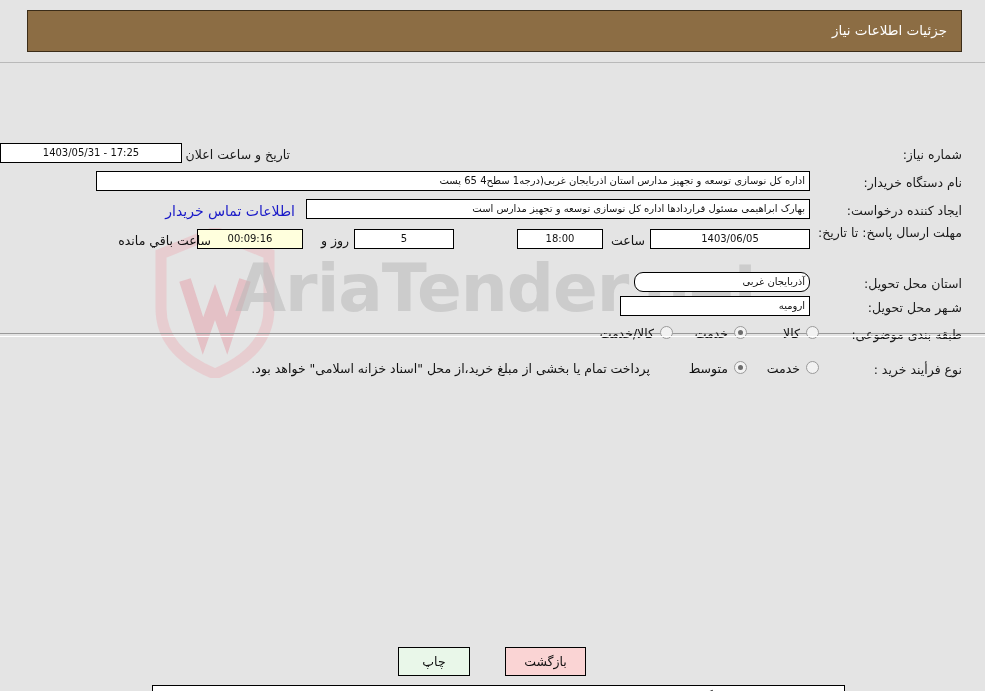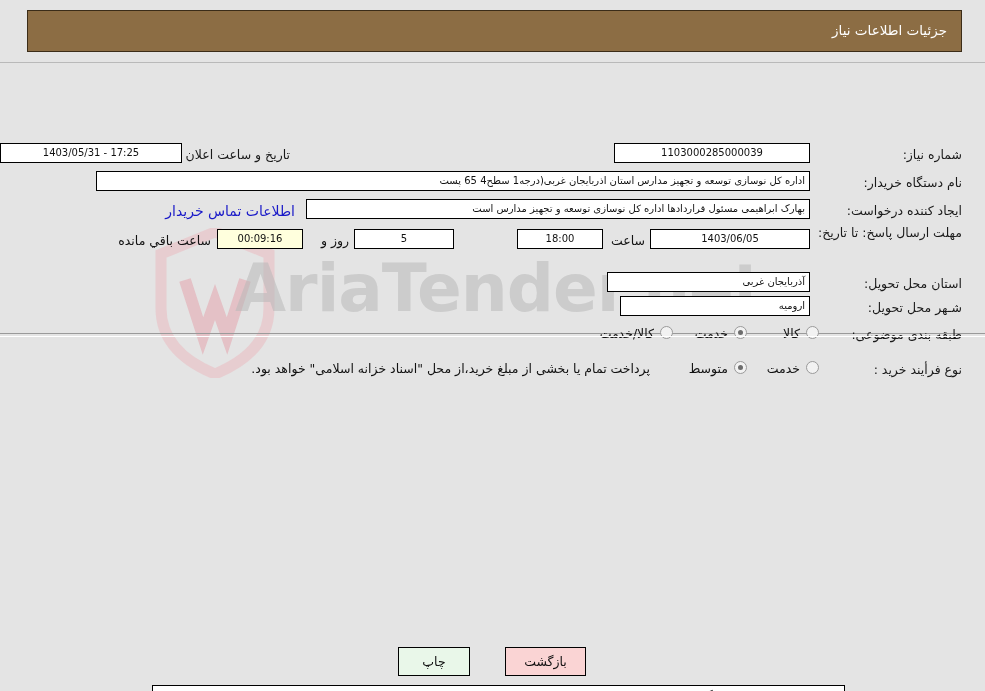--- a/index.html
+++ b/index.html
@@ -222,43 +222,42 @@
 
 <div class="page">
 
   <div class="header-bar">
     <div class="header-title">جزئیات اطلاعات نیاز</div>
   </div>
 
   <div class="panel">
 
     <div class="lbl" style="right:23px; top:84px;">شماره نیاز:</div>
-    <div class="fld ltr" style="right:175px; top:80px; width:196px;">1103000285000039</div>
 
     <div class="lbl" style="right:695px; top:84px;">تاریخ و ساعت اعلان عمومی:</div>
     <div class="fld ltr" style="right:803px; top:80px; width:182px;">1403/05/31 - 17:25</div>
 
     <div class="lbl" style="right:23px; top:112px;">نام دستگاه خریدار:</div>
     <div class="fld rtl-start" style="right:175px; top:108px; width:714px;">اداره کل نوسازی   توسعه و تجهیز مدارس استان اذربایجان غربی(درجه1  سطح4  65 پست</div>
 
     <div class="lbl" style="right:23px; top:140px;">ایجاد کننده درخواست:</div>
     <div class="fld rtl-start" style="right:175px; top:136px; width:504px;">بهارک ابراهیمی مسئول قراردادها اداره کل نوسازی   توسعه و تجهیز مدارس است</div>
     <a class="link" style="right:690px; top:140px;">اطلاعات تماس خریدار</a>
 
     <div class="lbl two-line" style="right:23px; top:162px;">مهلت ارسال پاسخ: تا تاریخ:</div>
     <div class="fld ltr" style="right:175px; top:166px; width:160px;">1403/06/05</div>
     <div class="inline-txt" style="right:340px; top:170px;">ساعت</div>
     <div class="fld ltr" style="right:382px; top:166px; width:86px;">18:00</div>
     <div class="fld ltr" style="right:531px; top:166px; width:100px;">5</div>
     <div class="inline-txt" style="right:636px; top:170px;">روز و</div>
-    <div class="fld ltr yellow" style="right:682px; top:166px; width:86px;">00:09:16</div>
+    <div class="fld ltr yellow" style="right:682px; top:166px; width:106px;">00:09:16</div>
     <div class="inline-txt" style="right:774px; top:170px;">ساعت باقي مانده</div>
 
     <div class="lbl" style="right:23px; top:213px;">استان محل تحویل:</div>
-    <div class="fld rtl-start" style="right:175px; top:209px; width:203px;">آذربایجان غربی</div>
+    <div class="fld rtl-start" style="right:175px; top:209px; width:176px;border-radius:9px;">آذربایجان غربی</div>
 
     <div class="lbl" style="right:23px; top:237px;">شـهر محل تحویل:</div>
     <div class="fld rtl-start" style="right:175px; top:233px; width:190px;">ارومیه</div>
 
     <div class="lbl" style="right:23px; top:264px;">طبقه بندی موضوعی:</div>
 
     <div class="radio" style="right:166px; top:263px;"></div>
     <div class="radio-lbl" style="right:185px; top:263px;">کالا</div>
 
     <div class="radio on" style="right:238px; top:263px;"></div>

